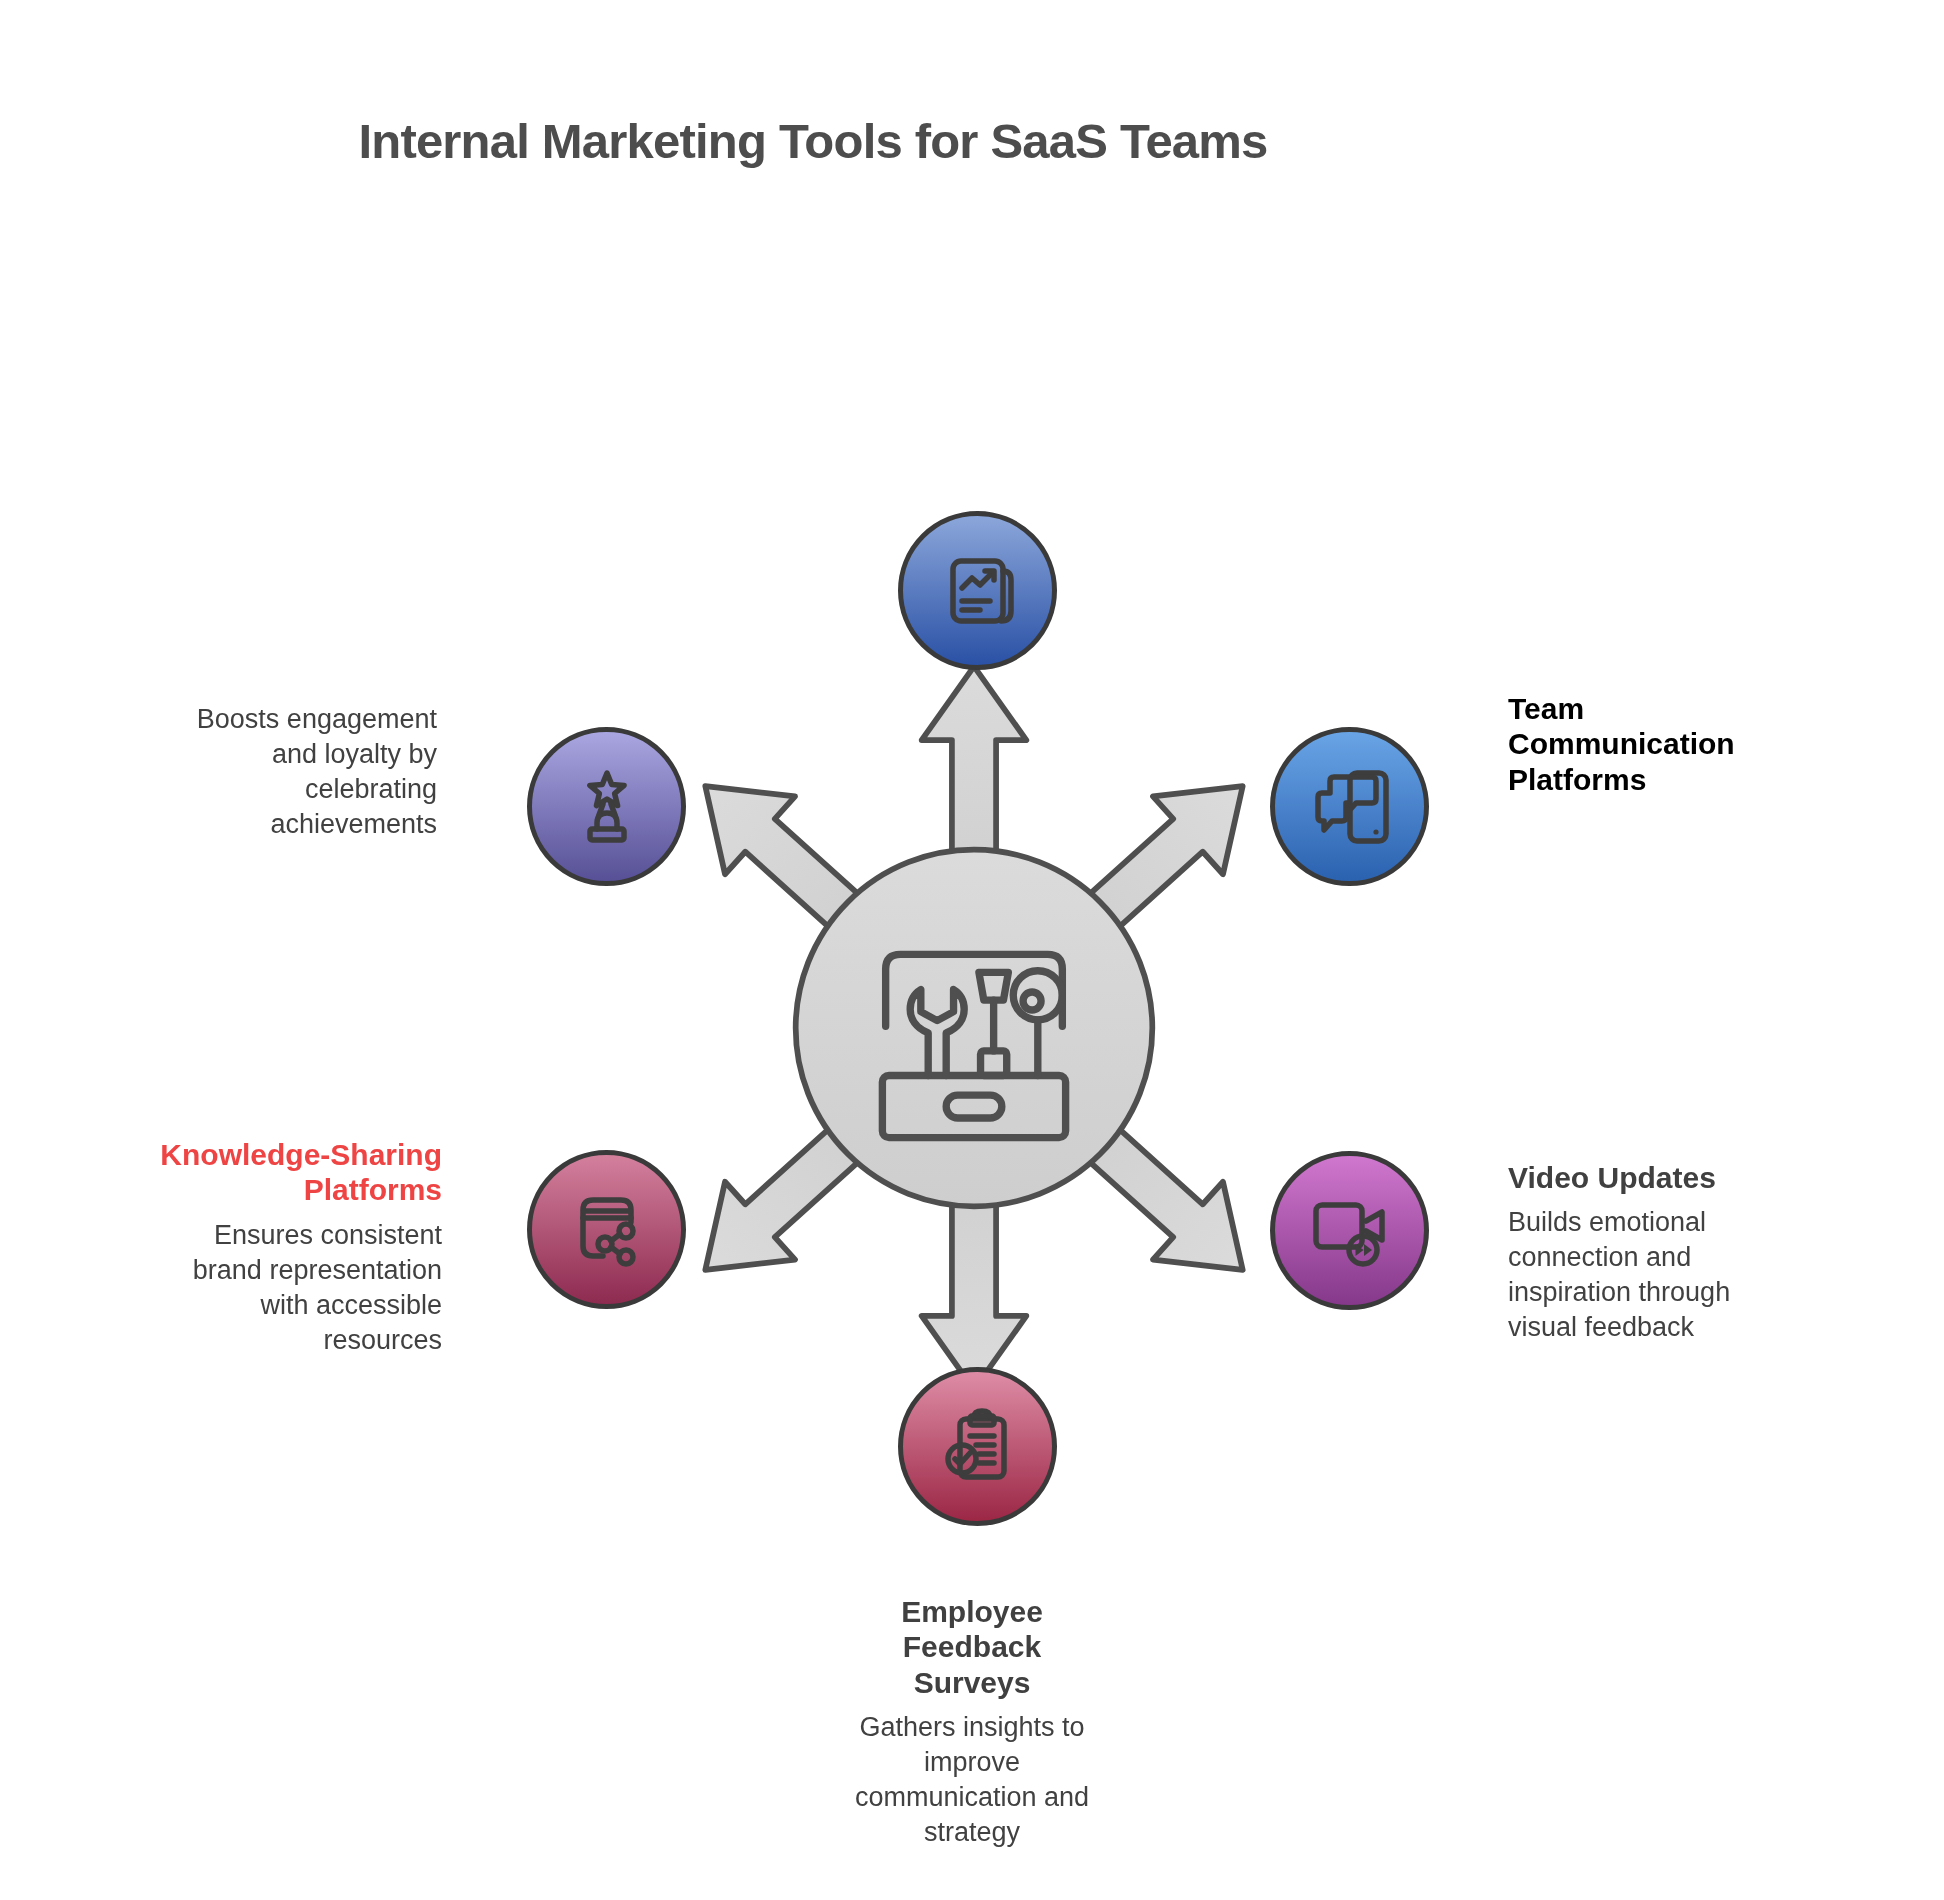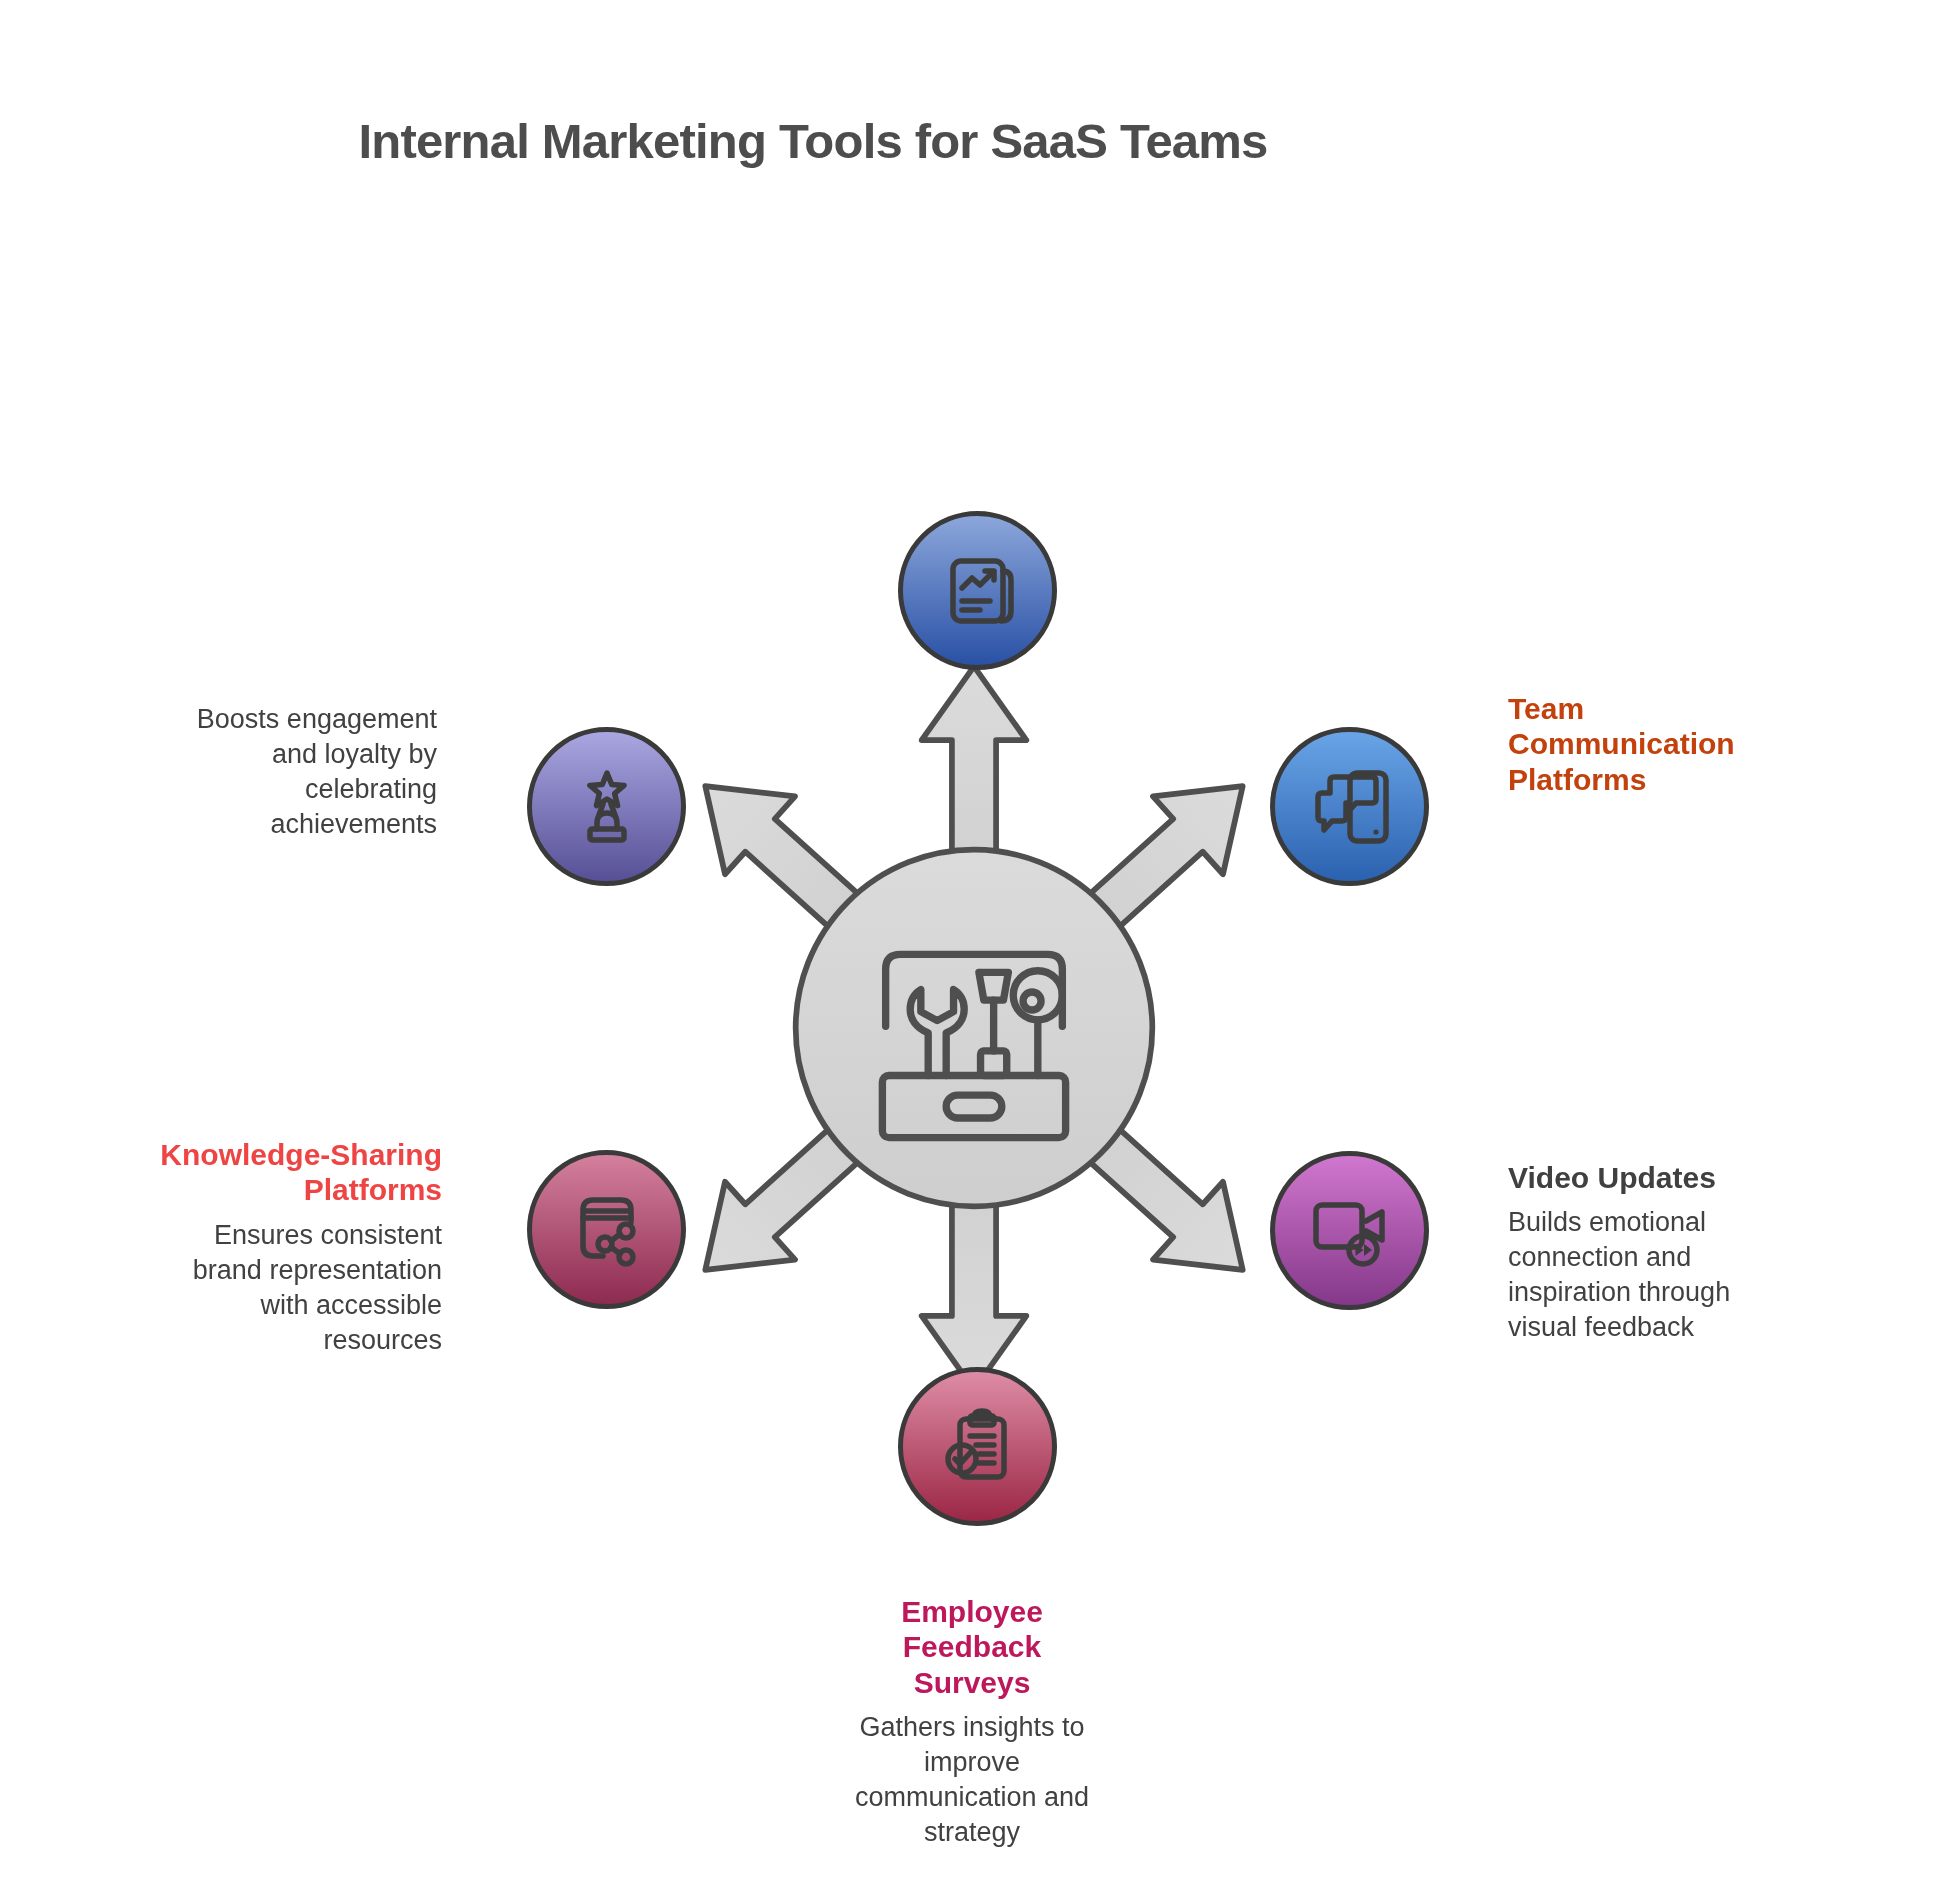--- a/index.html
+++ b/index.html
@@ -138,30 +138,30 @@
     <svg class="node-icon" viewBox="0 0 100 100">
       <path d="M50,16 L54.7,27.5 L67.1,28.4 L57.6,36.5 L60.6,48.6 L50,42 L39.4,48.6 L42.4,36.5 L32.9,28.4 L45.3,27.5 Z"></path>
       <path d="M46,47 L42,58 M54,47 L58,58"></path>
       <path d="M40,72 v-6 q0,-10 10,-10 q10,0 10,10 v6"></path>
       <rect x="33" y="72" width="34" height="11" rx="2"></rect>
     </svg>
   </div>
 
 
   <div class="tb tb-right-top">
-    <h2 style="color:#c2410c">Team Communication Platforms</h2>
+    <h2 style="color:#000000">Team Communication Platforms</h2>
   </div>
 
   <div class="tb tb-right-bottom">
     <h2 style="color:#404040">Video Updates</h2>
     <p>Builds emotional connection and inspiration through visual feedback</p>
   </div>
 
   <div class="tb tb-bottom">
-    <h2 style="color:#be185d">Employee Feedback Surveys</h2>
+    <h2 style="color:#404040">Employee Feedback Surveys</h2>
     <p>Gathers insights to improve communication and strategy</p>
   </div>
 
   <div class="tb tb-left-bottom">
     <h2 style="color:#ef4444">Knowledge-Sharing Platforms</h2>
     <p>Ensures consistent brand representation with accessible resources</p>
   </div>
 
   <div class="tb tb-left-top">
     <p>Boosts engagement and loyalty by celebrating achievements</p>

